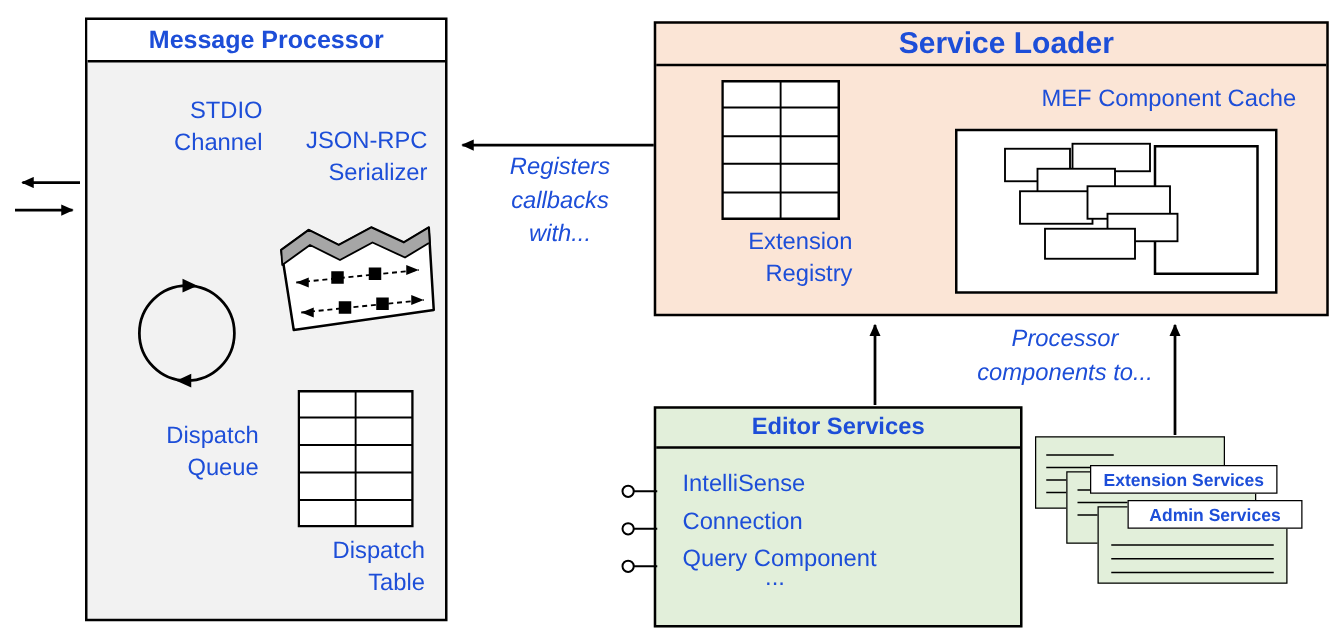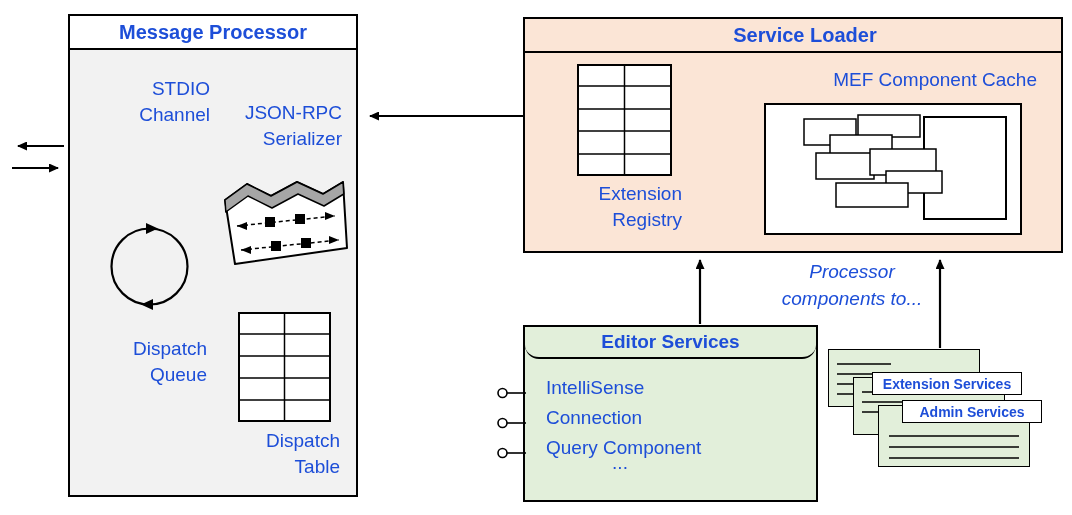--- a/index.html
+++ b/index.html
@@ -71,21 +71,21 @@
       <line x1="1" y1="44" x2="92" y2="44" stroke="#000" stroke-width="1.5"></line>
       <line x1="1" y1="66" x2="92" y2="66" stroke="#000" stroke-width="1.5"></line>
       <line x1="1" y1="88" x2="92" y2="88" stroke="#000" stroke-width="1.5"></line>
     </svg>
 
     <div class="lbl" style="left:158px;top:412px;width:112px;">Dispatch
 Table</div>
   </div>
 
   <div class="panel" style="left:523px;top:17px;width:540px;height:236px;background:#fbe5d6;">
-    <div class="panel-hdr" style="height:34px;font-size:20px;padding-left:24px;">Service Loader</div>
+    <div class="panel-hdr" style="height:34px;font-size:24px;padding-left:24px;">Service Loader</div>
 
     <svg class="icon" style="left:52px;top:45px;" width="95" height="112" viewBox="0 0 95 112">
       <rect x="1" y="1" width="93" height="110" fill="#fff" stroke="#000" stroke-width="2"></rect>
       <line x1="47.5" y1="1" x2="47.5" y2="111" stroke="#000" stroke-width="1.5"></line>
       <line x1="1" y1="22" x2="94" y2="22" stroke="#000" stroke-width="1.5"></line>
       <line x1="1" y1="45" x2="94" y2="45" stroke="#000" stroke-width="1.5"></line>
       <line x1="1" y1="67" x2="94" y2="67" stroke="#000" stroke-width="1.5"></line>
       <line x1="1" y1="90" x2="94" y2="90" stroke="#000" stroke-width="1.5"></line>
     </svg>
 
@@ -102,21 +102,21 @@
         <rect x="64" y="30" width="62" height="24" fill="#fff" stroke="#000" stroke-width="1.5"></rect>
         <rect x="50" y="48" width="58" height="26" fill="#fff" stroke="#000" stroke-width="1.5"></rect>
         <rect x="104" y="44" width="66" height="26" fill="#fff" stroke="#000" stroke-width="1.5"></rect>
         <rect x="120" y="66" width="56" height="22" fill="#fff" stroke="#000" stroke-width="1.5"></rect>
         <rect x="70" y="78" width="72" height="24" fill="#fff" stroke="#000" stroke-width="1.5"></rect>
       </svg>
     </div>
   </div>
 
   <div class="panel" style="left:523px;top:325px;width:295px;height:177px;background:#e2efda;">
-    <div class="panel-hdr" style="height:32px;font-size:19px;border-radius:14px;">Editor Services</div>
+    <div class="panel-hdr" style="height:32px;font-size:19px;">Editor Services</div>
   </div>
 
   <div class="es-row" style="left:496px;top:373px;">
     <svg width="30" height="12" viewBox="0 0 30 12">
       <circle cx="6.5" cy="6" r="4.5" fill="#fff" stroke="#000" stroke-width="1.6"></circle>
       <line x1="11" y1="6" x2="30" y2="6" stroke="#000" stroke-width="1.6"></line>
     </svg>
     <span class="txt">IntelliSense</span>
   </div>
   <div class="es-row" style="left:496px;top:403px;">
@@ -153,20 +153,23 @@
   <div class="card" style="left:878px;top:405px;width:152px;height:62px;">
     <svg width="152" height="62" viewBox="0 0 152 62" style="display:block;">
       <line x1="10" y1="30" x2="140" y2="30" stroke="#000" stroke-width="1.3"></line>
       <line x1="10" y1="41" x2="140" y2="41" stroke="#000" stroke-width="1.3"></line>
       <line x1="10" y1="52" x2="140" y2="52" stroke="#000" stroke-width="1.3"></line>
     </svg>
   </div>
   <div class="card-label" style="left:872px;top:372px;width:150px;height:23px;">Extension Services</div>
   <div class="card-label" style="left:902px;top:400px;width:140px;height:23px;">Admin Services</div>
 
+  <div class="ann" style="left:383px;top:120px;width:130px;">Registers
+callbacks
+with...</div>
   <div class="ann" style="left:762px;top:258px;width:180px;">Processor
 components to...</div>
 
   <svg class="overlay" width="1072" height="515" viewBox="0 0 1072 515">
     <defs>
       <marker id="ah" markerWidth="10" markerHeight="9" refX="9" refY="4.5" orient="auto" markerUnits="userSpaceOnUse">
         <path d="M0,0 L10,4.5 L0,9 Z" fill="#000"></path>
       </marker>
     </defs>
     <path d="M64,146 L18,146" stroke="#000" stroke-width="2.2" fill="none" marker-end="url(#ah)"></path>

